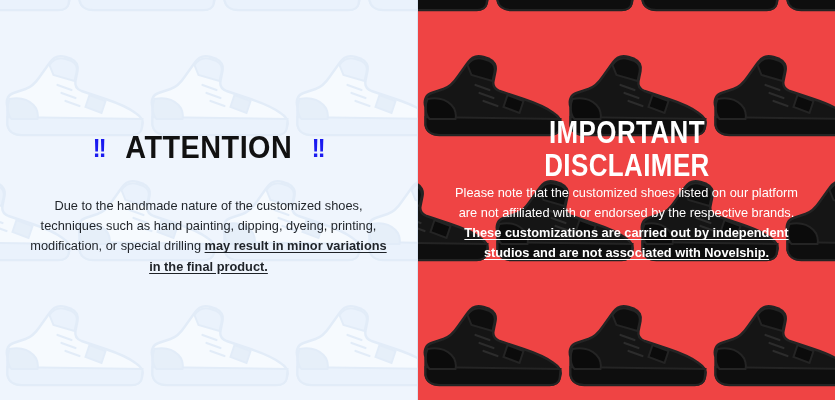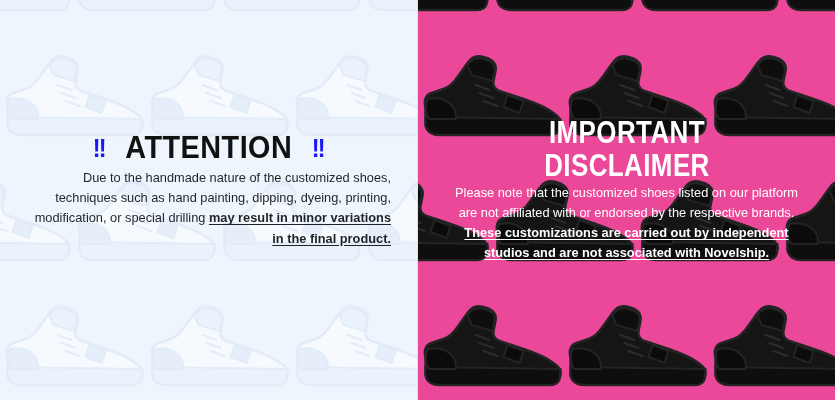--- a/index.html
+++ b/index.html
@@ -32,21 +32,21 @@
 
   
   #panel-attention {
     width: 417px;
     background-color: #eff5fd;
   }
 
   
   #panel-disclaimer {
     width: 418px;
-    background-color: #ec4899;
+    background-color: #ef4444;
     border-left: 1px solid #d9e4f2;
   }
 
   
   .pattern {
     position: absolute;
     inset: -40px -40px -40px -40px;
     pointer-events: none;
     z-index: 0;
   }
@@ -109,23 +109,22 @@
   .body-copy {
     text-align: center;
     font-size: 12.8px;
     line-height: 1.58;
     margin: 0;
     padding: 0 26px;
     box-sizing: border-box;
     width: 100%;
   }
   #attention-body {
-    margin-top: 2px;
+    margin-top: 30px;
     color: #1f2328;
-    text-align: right;
   }
   #disclaimer-body {
     color: #ffffff;
     padding: 0 34px;
   }
   .body-copy .emphasis {
     font-weight: bold;
     text-decoration: underline;
     text-underline-offset: 2px;
   }

